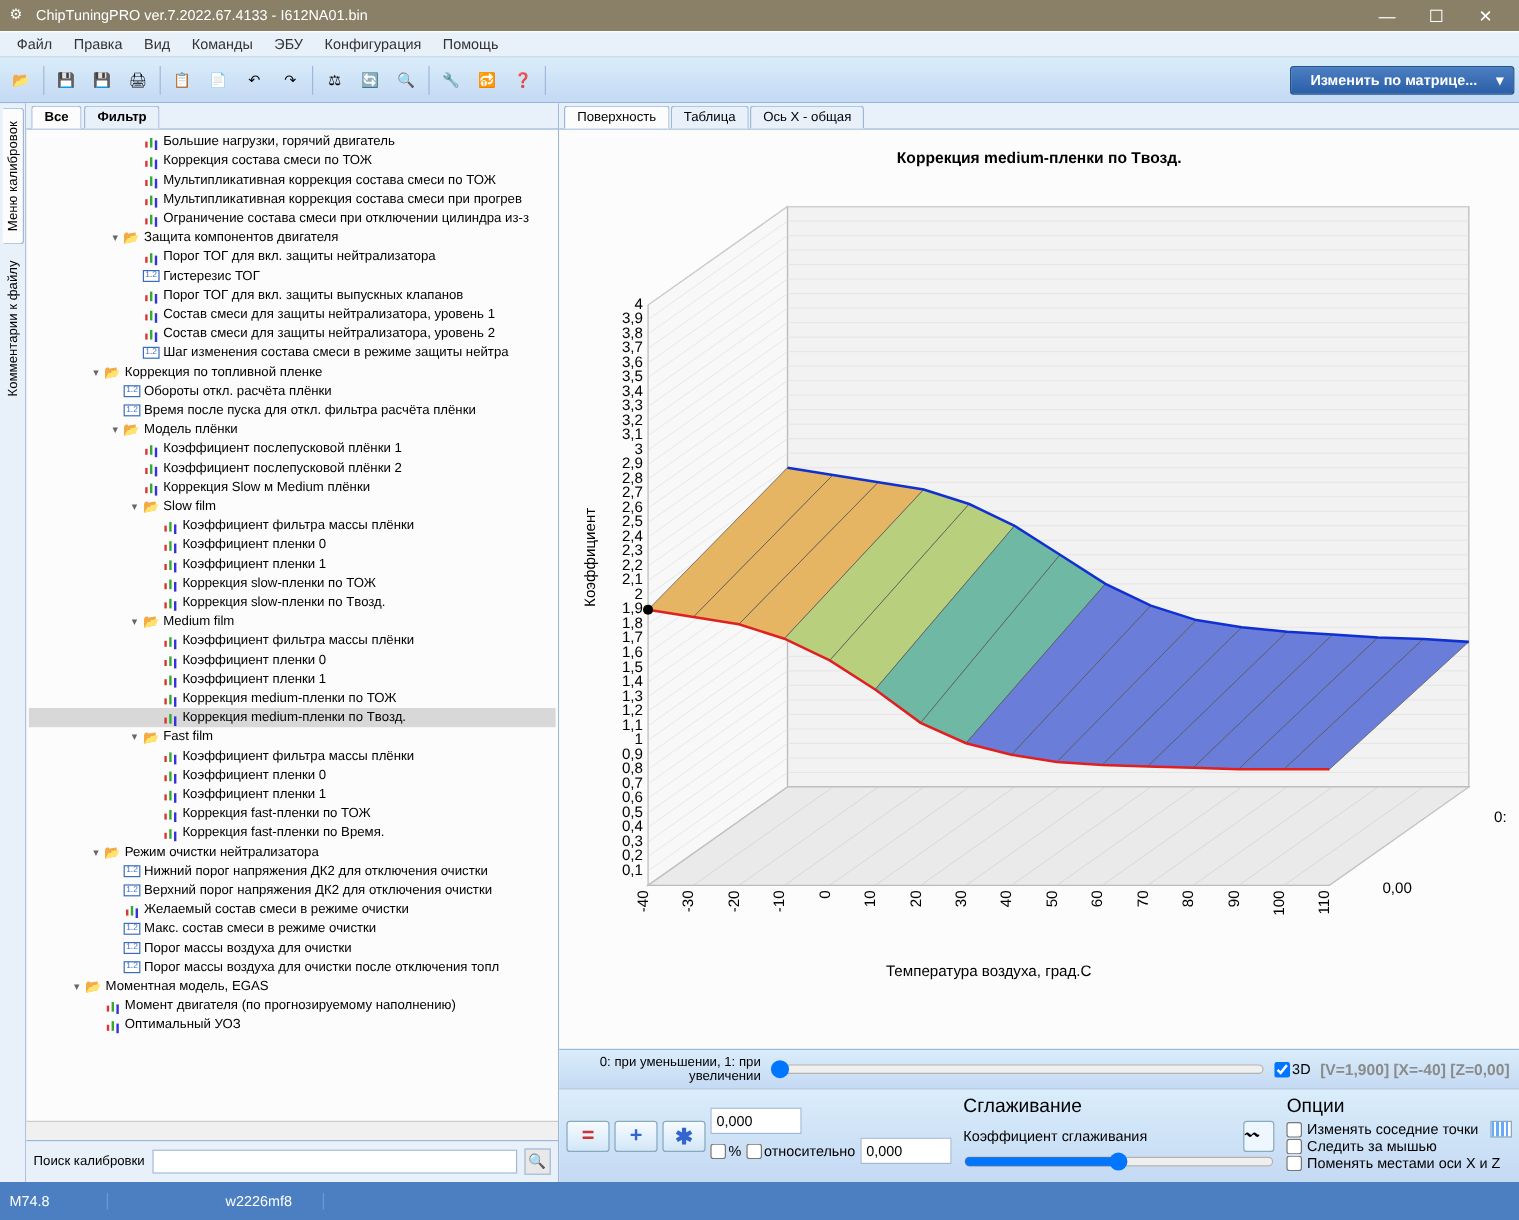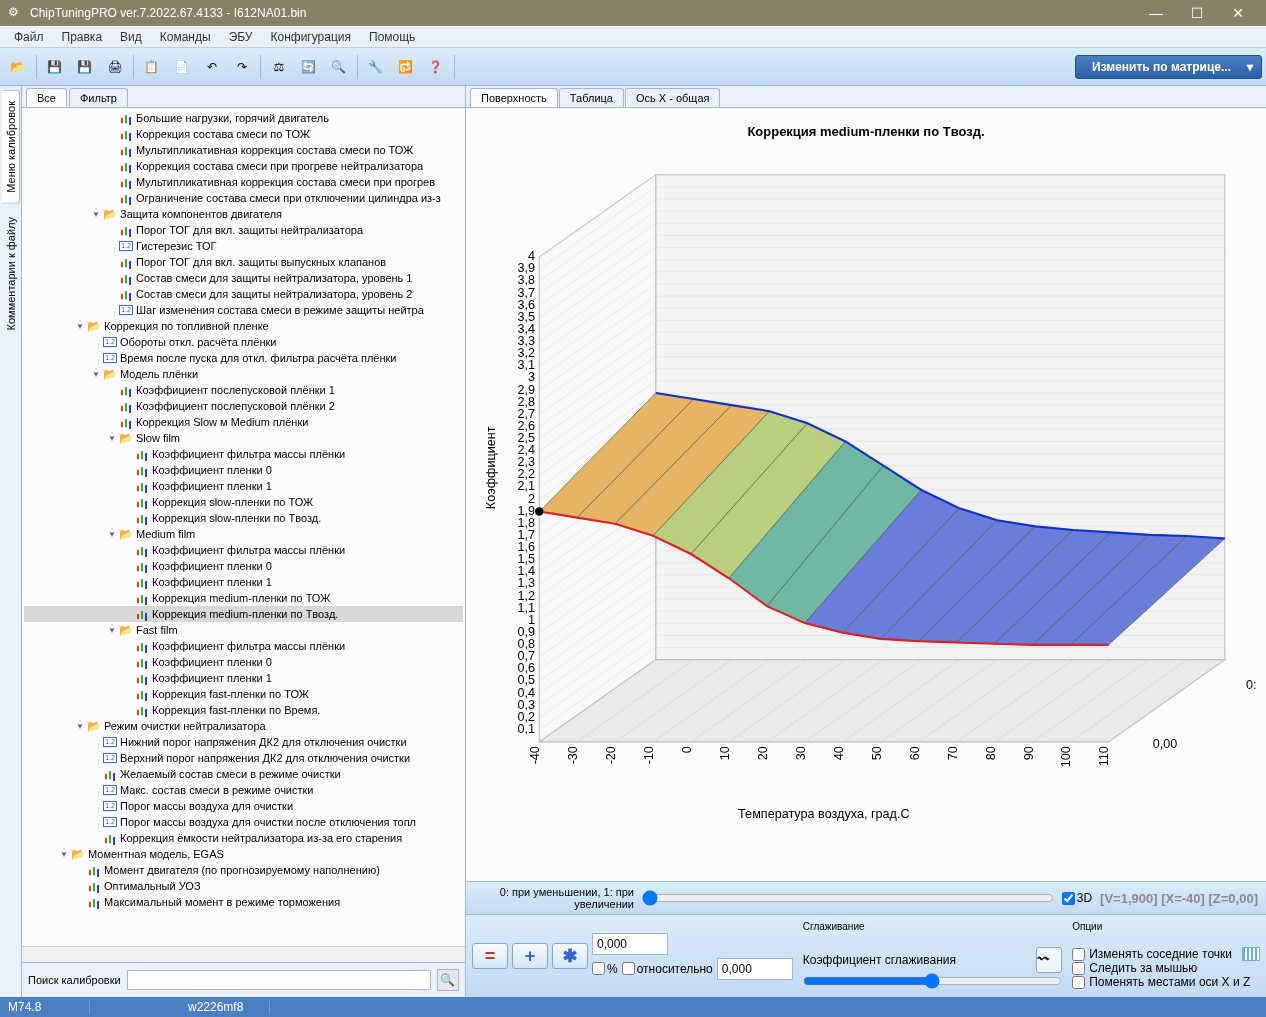--- a/index.html
+++ b/index.html
@@ -15,21 +15,21 @@
 .tool-btn { width: 28px; height: 28px; display: flex; align-items: center; justify-content: center; border: 1px solid transparent; border-radius: 3px; cursor: pointer; }
 .tool-sep { width: 1px; height: 24px; background: #a0b8d8; margin: 0 2px; }
 .toolbar-spacer { flex: 1; }
 .matrix-btn { background: linear-gradient(#4c7fc1,#2a5ea7); color: #fff; padding: 4px 30px 4px 16px; border-radius: 3px; font-weight: bold; cursor: pointer; border: 1px solid #22518f; position: relative; }
 .matrix-btn::after { content: '▾'; position: absolute; right: 8px; }
 .content { flex: 1; display: flex; overflow: hidden; }
 .side-tabs { width: 22px; background: #e8f0fa; border-right: 1px solid #a0b8d8; display: flex; flex-direction: column; align-items: center; padding-top: 4px; }
 .side-tab { writing-mode: vertical-rl; transform: rotate(180deg); padding: 10px 2px; font-size: 11px; cursor: pointer; border: 1px solid transparent; border-radius: 3px 0 0 3px; margin-bottom: 2px; }
 .side-tab.active { background: #fcfcfc; border-color: #a0b8d8; border-right-color: #fcfcfc; }
 .left-pane { width: 444px; background: #fcfcfc; display: flex; flex-direction: column; border-right: 1px solid #a0b8d8; }
-.filter-tabs { height: 22px; background: #e8f0fa; border-bottom: 1px solid #a0b8d8; display: flex; align-items: flex-end; padding-left: 4px; gap: 2px; }
+.filter-tabs { height: 22px; background: #e8f0fa; border-bottom: 1px solid #a0b8d8; display: flex; align-items: flex-end; padding-left: 4px; gap: 2px; font-weight: bold; }
 .filter-tab { padding: 3px 10px; border: 1px solid #a0b8d8; border-bottom: none; background: #e8f0fa; border-radius: 3px 3px 0 0; cursor: pointer; font-size: 11px; }
 .filter-tab.active { background: #fcfcfc; }
 .tree { flex: 1; overflow: auto; padding: 2px; }
 .tree-item { display: flex; align-items: center; white-space: nowrap; height: 16px; cursor: pointer; padding-left: 2px; }
 .tree-item.selected { background: #d8d8d8; }
 .tree-item .ind { display: inline-block; }
 .tree-item .twisty { width: 12px; text-align: center; font-size: 9px; color: #666; }
 .tree-item .nodeicon { width: 16px; height: 14px; margin-right: 2px; display: inline-flex; align-items: center; justify-content: center; }
 .tree-item .label { font-size: 11px; color: #000; }
 .folder-icon::before { content: '📂'; font-size: 11px; }
@@ -53,23 +53,23 @@
 .axis-label { font-size: 11px; text-align: right; width: 160px; }
 .slider-track { flex: 1; height: 16px; position: relative; }
 .slider-track input { width: 100%; }
 .cb { display: flex; align-items: center; gap: 2px; font-size: 11px; }
 .coord { color: #8a8a8a; font-weight: bold; font-size: 13px; }
 .ctrl-row2 { background: linear-gradient(#daedfb,#c4d9f3); padding: 6px; display: flex; gap: 10px; align-items: stretch; }
 .op-btns { display: flex; gap: 4px; align-items: center; }
 .op-btn { width: 36px; height: 26px; border: 1px solid #8ab; background: linear-gradient(#f6fbff,#d2e6f7); border-radius: 3px; font-size: 18px; font-weight: bold; cursor: pointer; display: flex; align-items: center; justify-content: center; }
 .num-input { width: 76px; height: 22px; border: 1px solid #a0b8d8; padding: 0 4px; }
 .opt-group { border: none; font-size: 11px; }
-.opt-group .hdr { font-size: 10px; color: #000; margin-bottom: 15px; }
+.opt-group .hdr { font-size: 16px; color: #000; margin-bottom: 2px; }
 .opt-group .row { display: flex; align-items: center; gap: 4px; }
-.statusbar { height: 20px; background: #4c7fc1; color: #fff; display: flex; align-items: center; font-size: 11px; }
+.statusbar { height: 32px; background: #4c7fc1; color: #fff; display: flex; align-items: center; font-size: 11px; }
 .status-cell { padding: 0 8px; border-right: 1px solid #6a9bd6; min-width: 90px; }
 .scrollbar-h { height: 16px; background: #f0f0f0; border-top: 1px solid #ccc; }
 </style>
 </head>
 <body>
 
 <div class="titlebar">
   <span class="icon">⚙</span>
   <span class="titlebar-text">ChipTuningPRO ver.7.2022.67.4133 - I612NA01.bin</span>
   <div class="win-btns">
@@ -148,28 +148,20 @@
             <span class="chart-icon"></span>
           </span>
           <span class="label">Мультипликативная коррекция состава смеси по ТОЖ</span>
         </div>
         <div class="tree-item">
           <span class="ind" style="width: 80px;"></span>
           <span class="twisty"></span>
           <span class="nodeicon">
             <span class="chart-icon"></span>
           </span>
-          <span class="label">Коррекция состава смеси при прогреве нейтрализатора</span>
-        </div>
-        <div class="tree-item">
-          <span class="ind" style="width: 80px;"></span>
-          <span class="twisty"></span>
-          <span class="nodeicon">
-            <span class="chart-icon"></span>
-          </span>
           <span class="label">Мультипликативная коррекция состава смеси при прогрев</span>
         </div>
         <div class="tree-item">
           <span class="ind" style="width: 80px;"></span>
           <span class="twisty"></span>
           <span class="nodeicon">
             <span class="chart-icon"></span>
           </span>
           <span class="label">Ограничение состава смеси при отключении цилиндра из-з</span>
         </div>
@@ -465,56 +457,40 @@
         </div>
         <div class="tree-item">
           <span class="ind" style="width: 64px;"></span>
           <span class="twisty"></span>
           <span class="nodeicon">
             <span class="val-icon">1.2</span>
           </span>
           <span class="label">Порог массы воздуха для очистки после отключения топл</span>
         </div>
         <div class="tree-item">
-          <span class="ind" style="width: 64px;"></span>
-          <span class="twisty"></span>
-          <span class="nodeicon">
-            <span class="chart-icon"></span>
-          </span>
-          <span class="label">Коррекция ёмкости нейтрализатора из-за его старения</span>
-        </div>
-        <div class="tree-item">
           <span class="ind" style="width: 32px;"></span>
           <span class="twisty">▾</span>
           <span class="nodeicon folder-icon"></span>
           <span class="label">Моментная модель, EGAS</span>
         </div>
         <div class="tree-item">
           <span class="ind" style="width: 48px;"></span>
           <span class="twisty"></span>
           <span class="nodeicon">
             <span class="chart-icon"></span>
           </span>
           <span class="label">Момент двигателя (по прогнозируемому наполнению)</span>
         </div>
         <div class="tree-item">
           <span class="ind" style="width: 48px;"></span>
           <span class="twisty"></span>
           <span class="nodeicon">
             <span class="chart-icon"></span>
           </span>
           <span class="label">Оптимальный УОЗ</span>
-        </div>
-        <div class="tree-item">
-          <span class="ind" style="width: 48px;"></span>
-          <span class="twisty"></span>
-          <span class="nodeicon">
-            <span class="chart-icon"></span>
-          </span>
-          <span class="label">Максимальный момент в режиме торможения</span>
         </div>
       </div>
     <div class="scrollbar-h"></div>
     <div class="search-row">
       <label>Поиск калибровки</label>
       <input type="text" value="" style="">
       <button class="search-btn">🔍</button>
     </div>
   </div>
 

